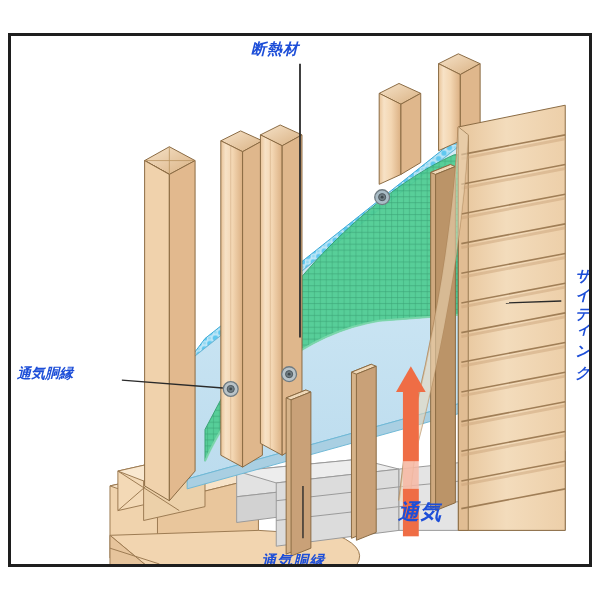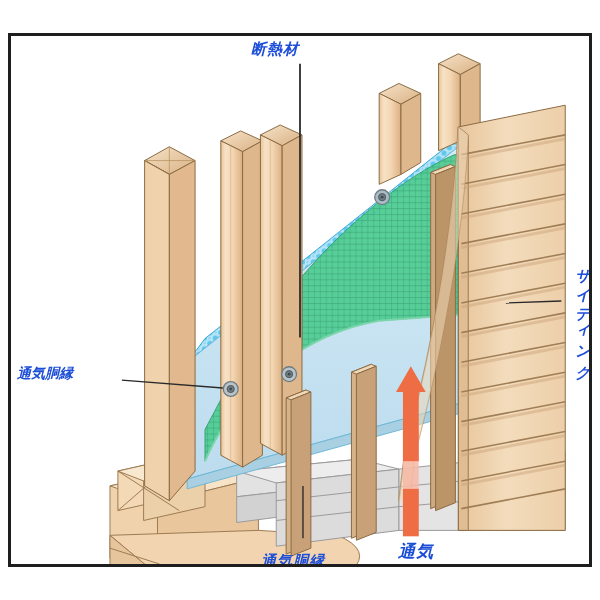--- a/index.html
+++ b/index.html
@@ -62,22 +62,21 @@
     letter-spacing: 0px;
   }
   #label-furring {
     left: 250px;
     top: 516px;
     font-size: 15px;
   }
   #label-ventilation {
     left: 387px;
     top: 462px;
-    font-size: 17px;
-    margin-top: 42px;
+    font-size: 21px;
   }
   #label-siding {
     left: 562px;
     top: 222px;
     font-size: 15px;
     writing-mode: vertical-rl;
     text-orientation: upright;
     letter-spacing: 2px;
   }
 </style>

